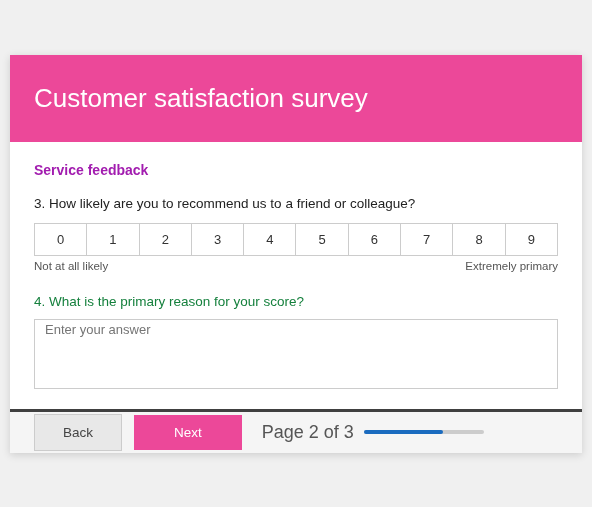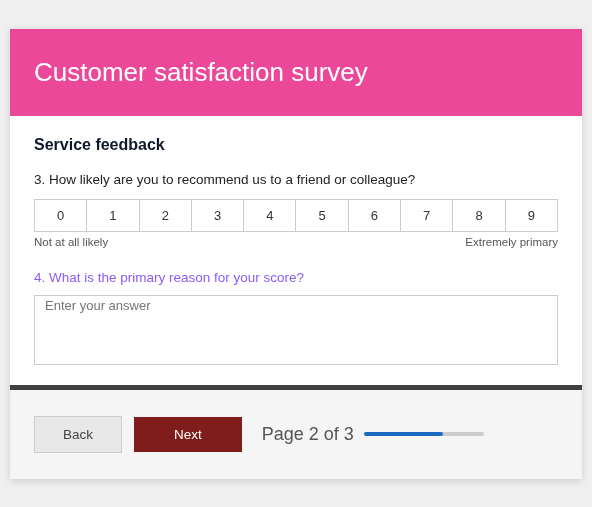--- a/index.html
+++ b/index.html
@@ -24,22 +24,22 @@
     .survey-header h1 {
       color: #fff;
       font-size: 26px;
       font-weight: 400;
     }
     .survey-body {
       padding: 20px 24px 16px 24px;
       background: #fff;
     }
     .section-title {
-      color: #0f172a;
-      font-size: 16px;
+      color: #a21caf;
+      font-size: 14px;
       font-weight: 600;
       margin-bottom: 18px;
     }
     .question {
       font-size: 13.5px;
       color: #222;
       margin-bottom: 12px;
     }
     .scale-container {
       border: 1px solid #ccc;
@@ -62,53 +62,53 @@
     .scale-labels {
       display: flex;
       justify-content: space-between;
       font-size: 11.5px;
       color: #555;
       margin-bottom: 22px;
       align-items: flex-end;
     }
     .question-4 {
       font-size: 13.5px;
-      color: #8b5cf6;
+      color: #15803d;
       margin-bottom: 10px;
     }
     .answer-textarea {
       width: 100%;
       height: 70px;
       border: 1px solid #ccc;
       padding: 2px 10px;
       font-size: 13px;
       color: #888;
       resize: none;
       outline: none;
       font-family: 'Segoe UI', Arial, sans-serif;
     }
     .survey-footer {
       background: #f5f5f5;
-      padding: 26px 24px;
+      padding: 2px 24px;
       display: flex;
       align-items: center;
       gap: 12px;
-      border-top: 5px solid #404040;
+      border-top: 3px solid #404040;
     }
     .btn-back {
       background: #e8e8e8;
       border: 1px solid #ccc;
       color: #444;
       padding: 10px 28px;
       font-size: 13.5px;
       cursor: pointer;
       min-width: 80px;
     }
     .btn-next {
-      background: #7f1d1d;
+      background: #ec4899;
       border: none;
       color: #fff;
       padding: 10px 40px;
       font-size: 13.5px;
       cursor: pointer;
       min-width: 100px;
     }
     .page-indicator {
       display: flex;
       align-items: center;

